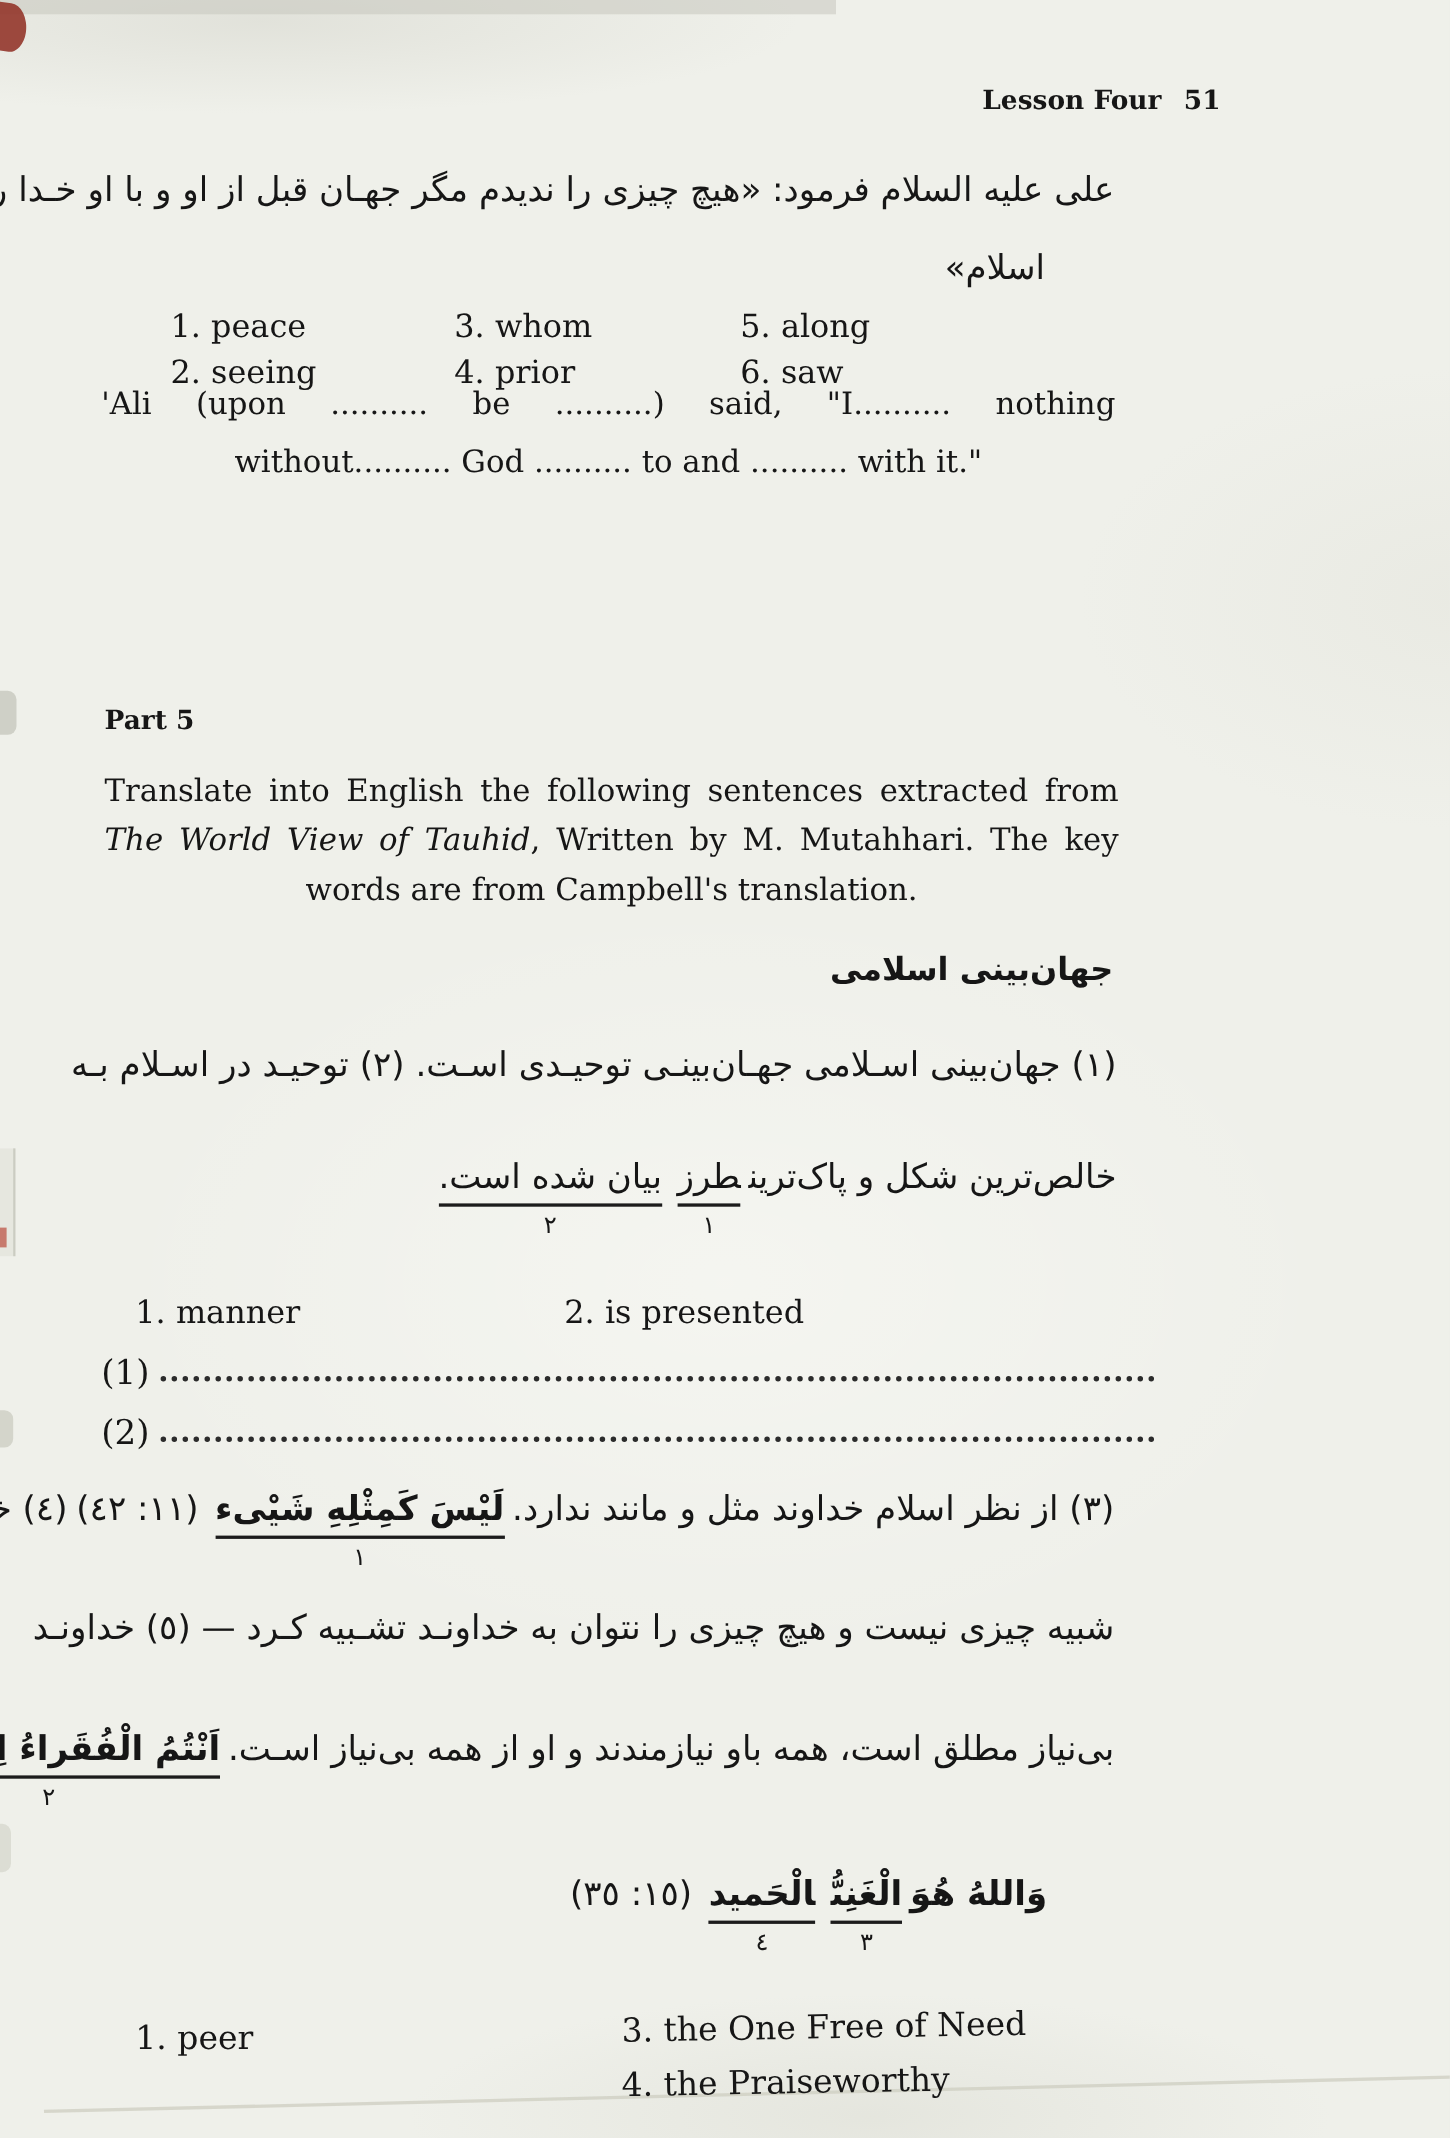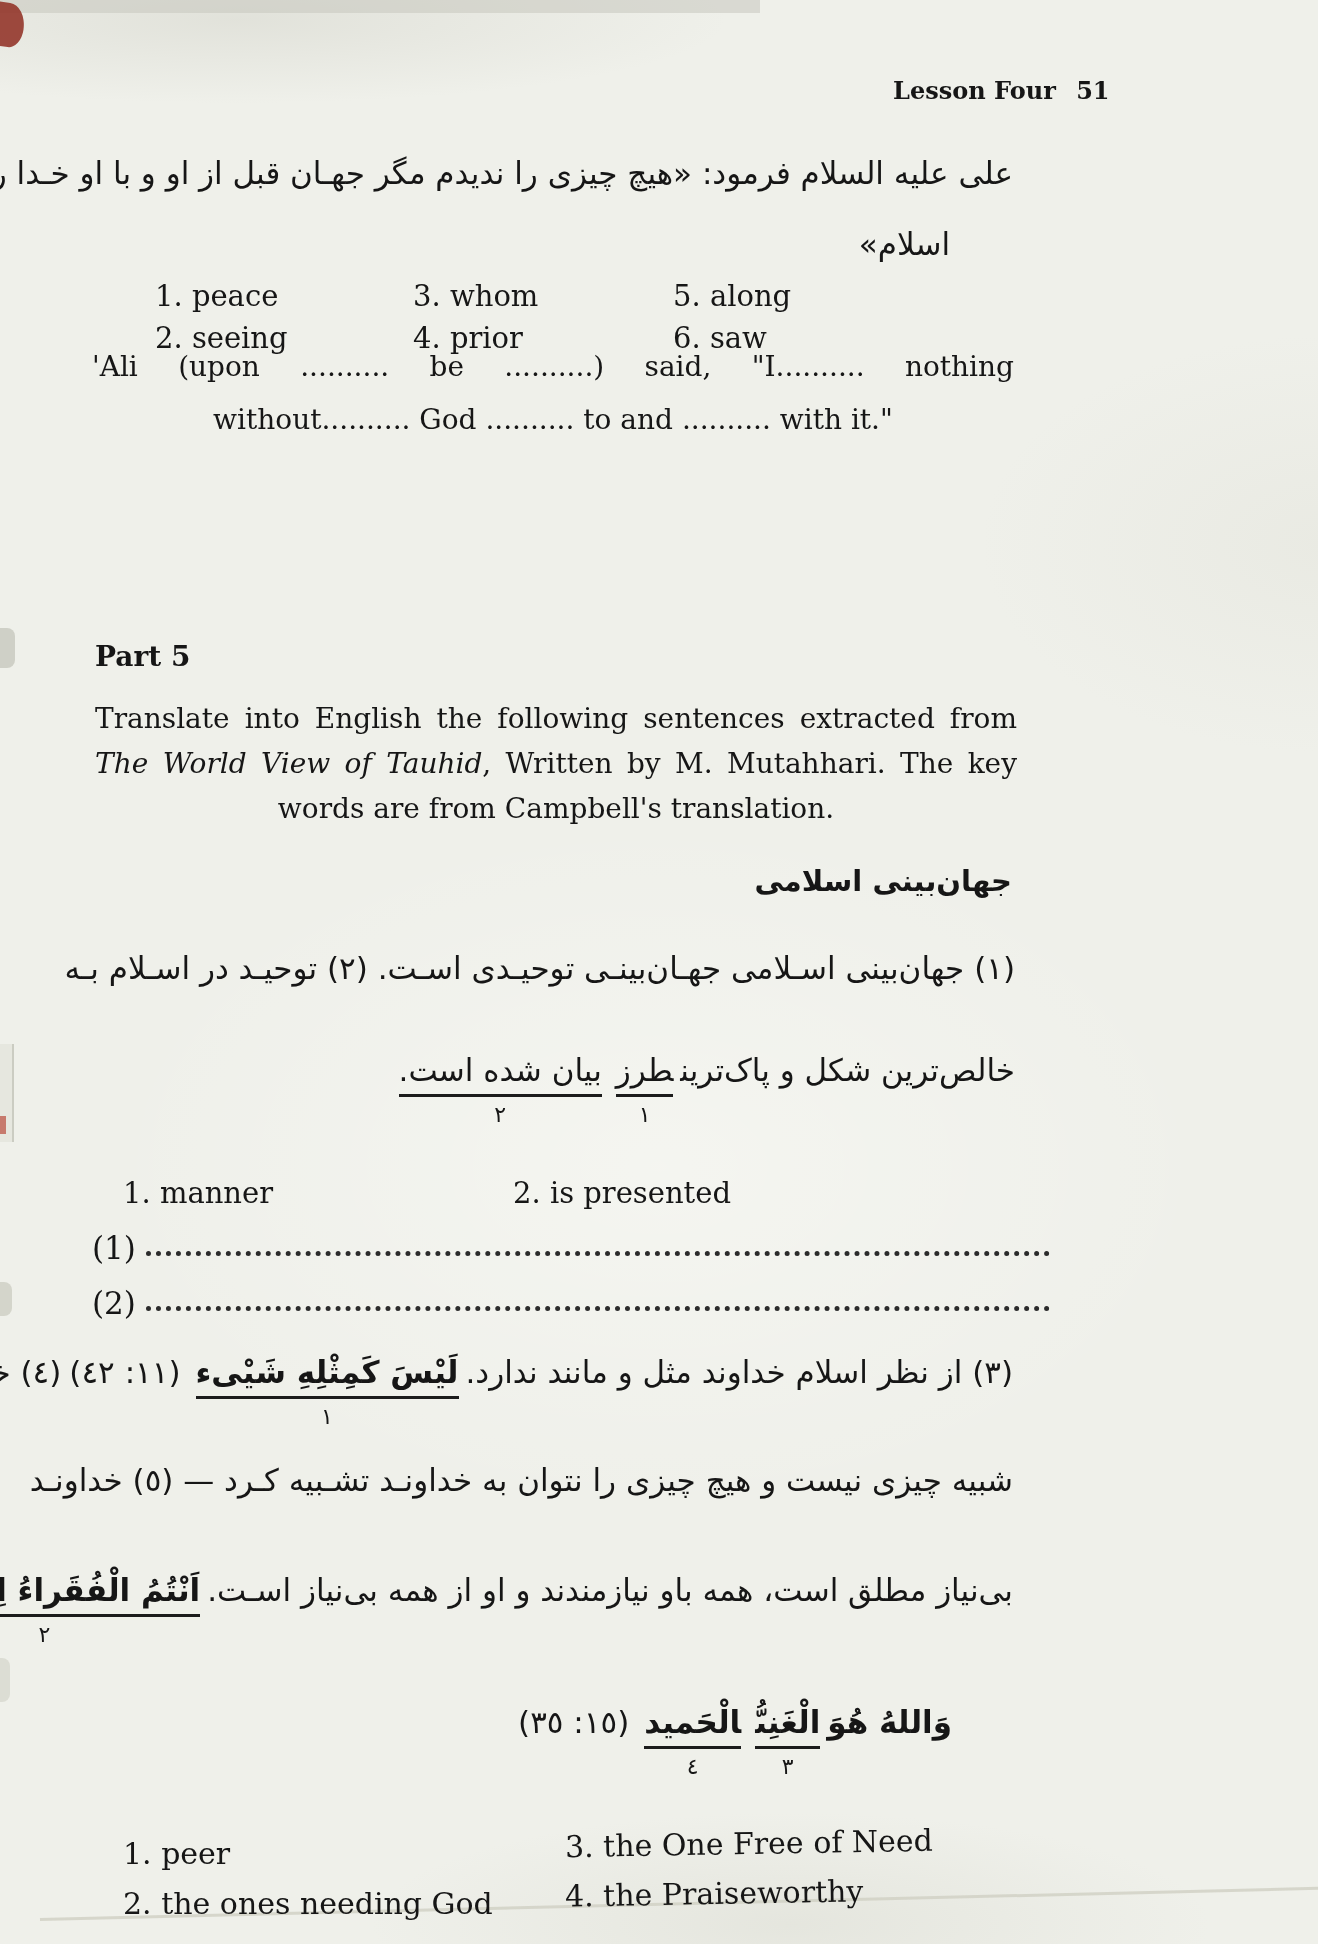--- a/index.html
+++ b/index.html
@@ -67,21 +67,21 @@
   <div class="abs en key-item" style="left:155px;top:279px;">1. peace</div>
   <div class="abs en key-item" style="left:155px;top:321px;">2. seeing</div>
   <div class="abs en key-item" style="left:413px;top:279px;">3. whom</div>
   <div class="abs en key-item" style="left:413px;top:321px;">4. prior</div>
   <div class="abs en key-item" style="left:673px;top:279px;">5. along</div>
   <div class="abs en key-item" style="left:673px;top:321px;">6. saw</div>
 
   <div class="abs en en-body just" style="left:92px;top:349px;width:922px;">'Ali (upon .......... be ..........) said, "I.......... nothing</div>
   <div class="abs en en-body" style="left:92px;top:402px;width:922px;">without.......... God .......... to and .......... with it."</div>
 
-  <div class="abs en bold" style="left:95px;top:640px;font-size:28px;text-align:right;">Part 5</div>
+  <div class="abs en bold" style="left:95px;top:640px;font-size:24px;text-align:right;">Part 5</div>
 
   <div class="abs en en-body just" style="left:95px;top:701px;width:922px;">Translate into English the following sentences extracted from</div>
   <div class="abs en en-body" style="left:95px;top:791px;width:922px;">words are from Campbell's translation.</div>
   <div class="abs en en-body just" style="left:95px;top:746px;width:922px;">
     <span class="it">The World View of Tauhid</span><span>, Written by M. Mutahhari. The key</span>
   </div>
 
   <div class="abs fa fa-line bold" style="right:306px;top:862px;font-size:29px;">جهان‌بینی اسلامی</div>
 
   <div class="abs fa fa-line just" style="left:95px;top:948px;width:920px;">(١) جهان‌بینی اسـلامی جهـان‌بینـی توحیـدی اسـت. (٢) توحیـد در اسـلام بـه</div>
@@ -110,17 +110,16 @@
 
   <div class="abs fa fa-line just" style="left:75px;top:1570px;width:938px;">
     <span>بی‌نیاز مطلق است، همه باو نیازمندند و او از همه بی‌نیاز اسـت.</span><span class="u qb"><span>اَنْتُمُ الْفُقَراءُ اِلَى الله</span><span class="fnote">٢</span></span>
   </div>
 
   <div class="abs fa fa-line" style="left:400px;top:1702px;width:552px;text-align:right;">
     <span class="qb">وَاللهُ هُوَ</span><span class="u qb"><span>الْغَنِىُّ</span><span class="fnote">٣</span></span><span class="u qb"><span>الْحَمید</span><span class="fnote">٤</span></span><span class="ref" dir="ltr">(١٥: ٣٥)</span>
   </div>
 
   <div class="abs en" style="left:123px;top:1836px;font-size:30px;white-space:nowrap;">1. peer</div>
-  <div class="abs en" style="left:123px;top:1886px;font-size:30px;white-space:nowrap;">2. the ones needing God</div>
   <div class="abs en" style="left:565px;top:1826px;font-size:30px;white-space:nowrap;transform:rotate(-1deg);">3. the One Free of Need</div>
   <div class="abs en" style="left:565px;top:1876px;font-size:30px;white-space:nowrap;transform:rotate(-1deg);">4. the Praiseworthy</div>
 
 </div>
 
 </body></html>

